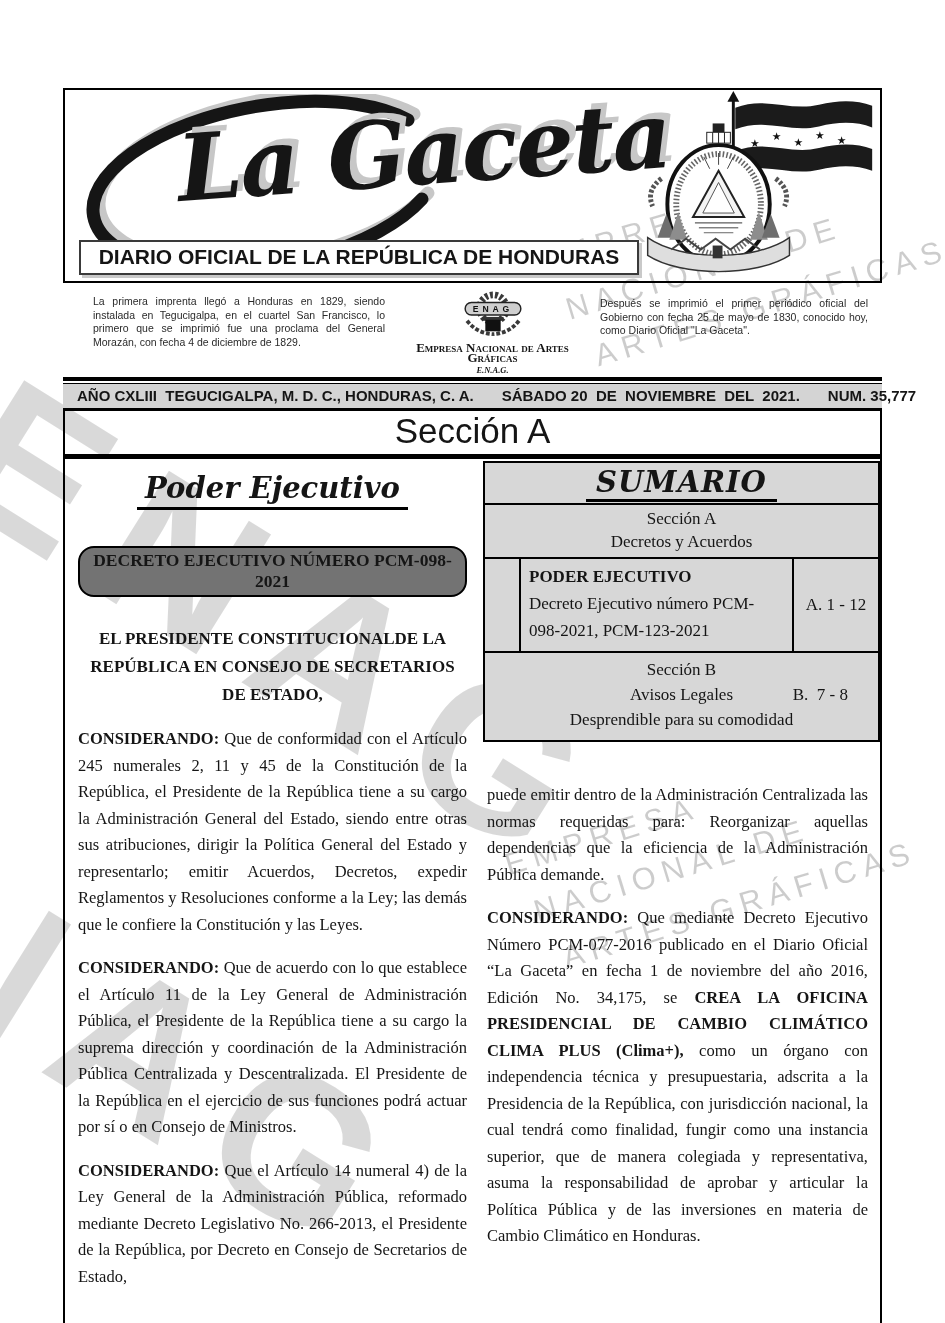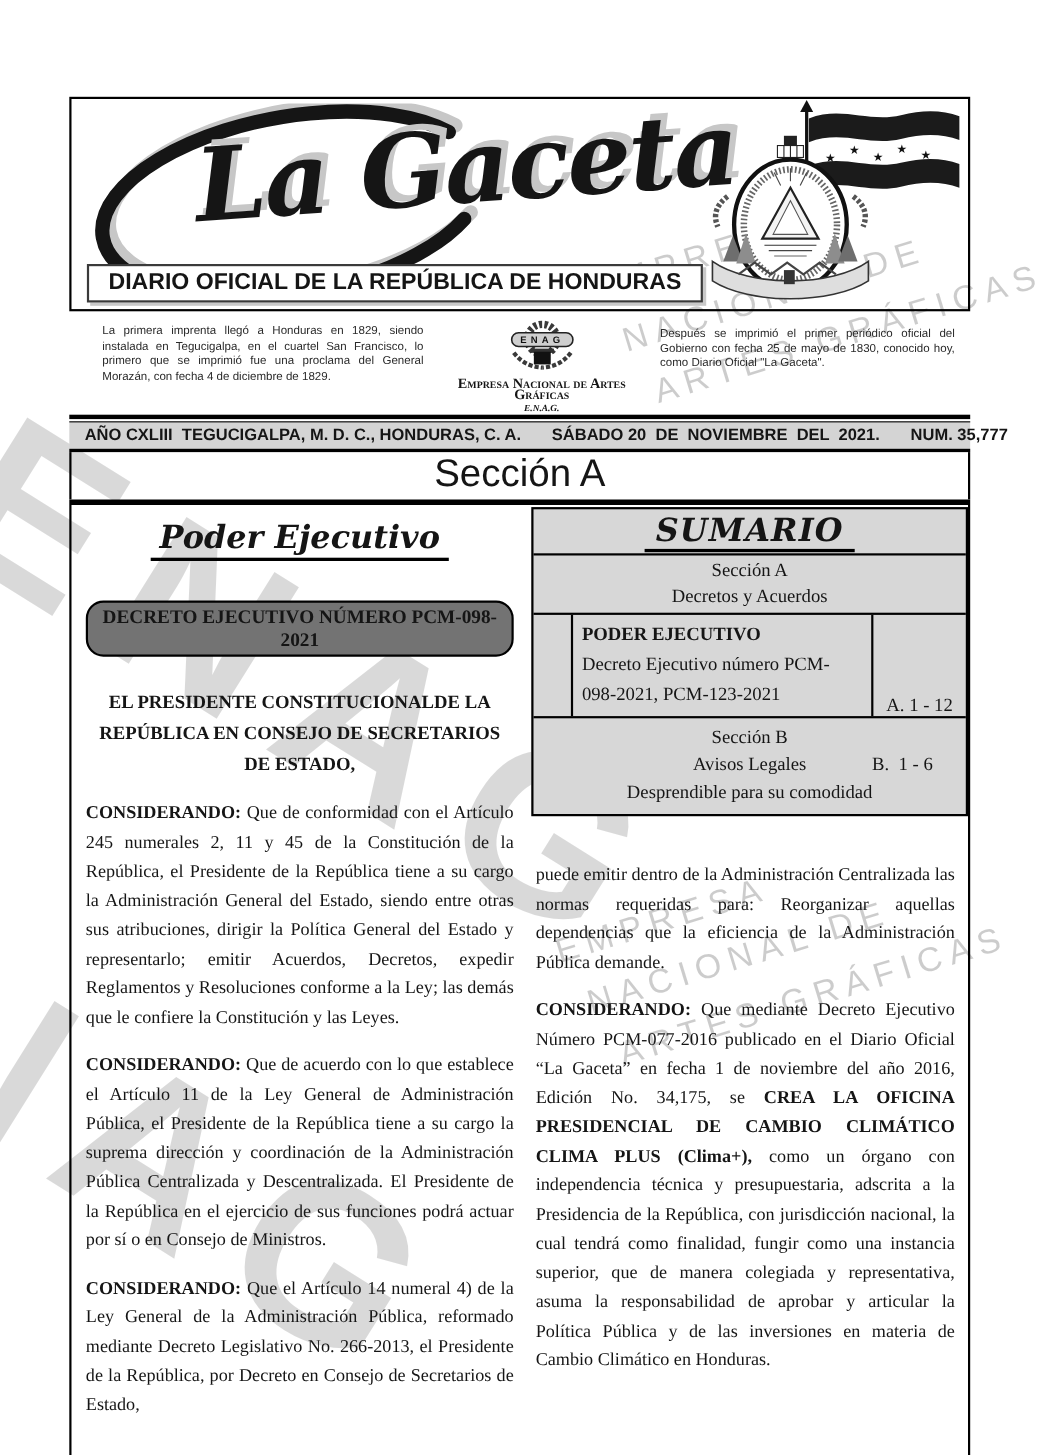--- a/index.html
+++ b/index.html
@@ -64,21 +64,21 @@
   .col-right{flex:1;box-sizing:border-box;display:flex;flex-direction:column;}
   
   .sumario{border:2px solid #000;margin-top:2px;background:#d7d7d7;font-size:17px;}
   .sum-title{text-align:center;border-bottom:2px solid #000;padding:2px 0 4px;}
   .sum-title span{font-family:"DejaVu Serif",serif;font-weight:bold;font-style:italic;font-size:29px;
     border-bottom:3px solid #000;padding:0 10px 0;letter-spacing:1px;}
   .sum-secA{text-align:center;border-bottom:2px solid #000;padding:2px 0 4px;line-height:23px;}
   .sum-entry{display:flex;border-bottom:2px solid #000;min-height:92px;}
   .sum-entry .spacer{width:34px;border-right:2px solid #000;}
   .sum-entry .desc{flex:1;padding:4px 8px;line-height:27px;}
-  .sum-entry .pages{width:84px;border-left:2px solid #000;display:flex;align-items:flex-end;
+  .sum-entry .pages{width:84px;border-left:2px solid #000;display:flex;align-items:center;
     justify-content:center;}
   .sum-secB{position:relative;text-align:center;padding:4px 0 8px;line-height:25px;}
   .sum-secB .pages-b{position:absolute;right:30px;top:29px;white-space:pre;}
   .r-paras{padding:26px 12px 0 4px;}
   
   .footer-row{display:flex;justify-content:flex-end;align-items:stretch;gap:8px;margin-top:2px;
     font-weight:bold;font-size:16px;}
   .pagebox{background:#141414;color:#fff;font-family:"Liberation Sans",sans-serif;font-size:13px;
     font-weight:bold;padding:1px 14px;display:flex;align-items:center;}
 </style>
@@ -211,21 +211,21 @@
             <b>PODER EJECUTIVO</b><br>
             <span>Decreto Ejecutivo número PCM-098-2021, PCM-123-2021</span>
           </div>
           <div class="pages">
             <span>A. 1 - 12</span>
           </div>
         </div>
         <div class="sum-secB">
           <div>Sección B</div>
           <div>Avisos Legales</div>
-          <span class="pages-b">B.  1 - 6</span>
+          <span class="pages-b">B.  7 - 8</span>
           <div>Desprendible para su comodidad</div>
         </div>
       </div>
 
       <div class="r-paras">
         <p class="body-par" style="margin-top:14px;"><span>puede emitir dentro de la Administración Centralizada las normas requeridas para: Reorganizar aquellas dependencias que la eficiencia de la Administración Pública demande.</span></p>
         <p class="body-par"><b>CONSIDERANDO:</b><span> Que mediante Decreto Ejecutivo Número PCM-077-2016 publicado en el Diario Oficial “La Gaceta” en fecha 1 de noviembre del año 2016, Edición No. 34,175, se </span><b>CREA LA OFICINA PRESIDENCIAL DE CAMBIO CLIMÁTICO CLIMA PLUS (Clima+),</b><span> como un órgano con independencia técnica y presupuestaria, adscrita a la Presidencia de la República, con jurisdicción nacional, la cual tendrá como finalidad, fungir como una instancia superior, que de manera colegiada y representativa, asuma la responsabilidad de aprobar y articular la Política Pública y de las inversiones en materia de Cambio Climático en Honduras.</span></p>
         <p class="body-par"></p>
       </div>
     </div>

